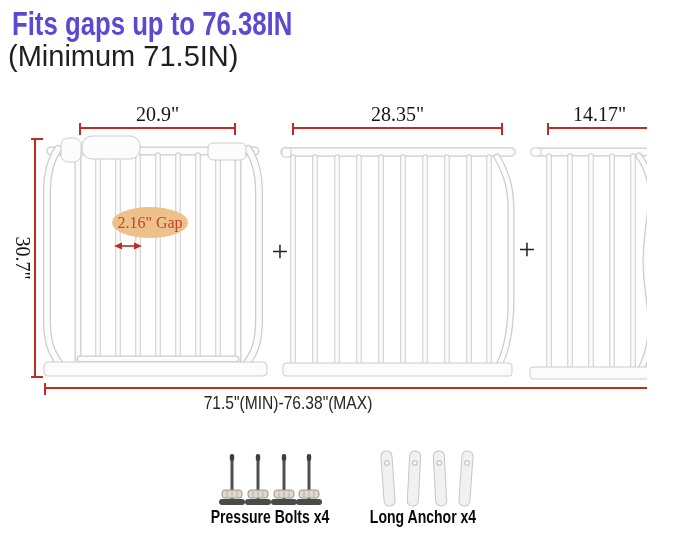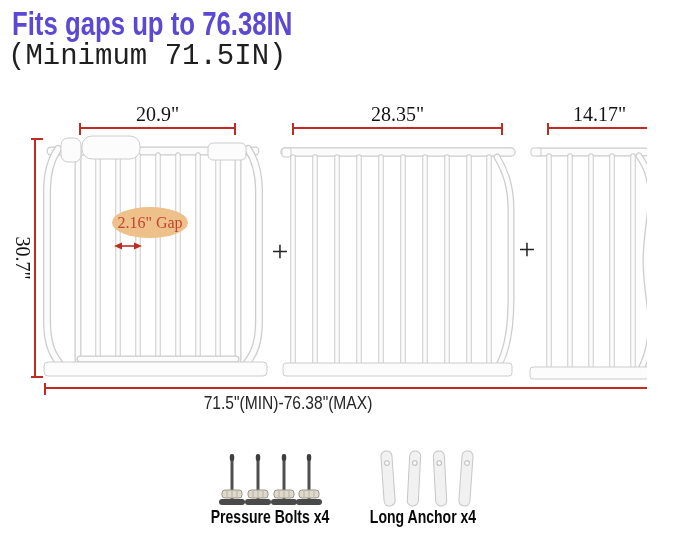--- a/index.html
+++ b/index.html
@@ -4,21 +4,21 @@
 <style>
   html,body{margin:0;padding:0;background:#fff;}
   .canvas{position:relative;width:647px;height:536px;background:#fff;overflow:hidden;
           font-family:"Liberation Sans",sans-serif;color:#1c1c1c;}
 
   
   .title{position:absolute;left:12px;top:5px;font-size:33px;font-weight:bold;
          color:var(--title,#5b49d3);transform:scaleX(.78);transform-origin:left top;
          white-space:nowrap;letter-spacing:0;}
   .subtitle{position:absolute;left:8px;top:40px;font-size:29px;
-            font-family:Liberation Mono, monospace;color:#1f1f1f;white-space:nowrap;text-align:center;}
+            font-family:Liberation Sans, sans-serif;color:#1f1f1f;white-space:nowrap;text-align:center;}
 
   
   .dim{position:absolute;}
   .dim-label{text-align:center;font-family:"Liberation Serif",serif;font-size:20px;
              color:#141414;margin-bottom:1px;white-space:nowrap;}
   .dim-line{position:relative;height:0;border-top:2px solid var(--dimension,#bf2c24);}
   .tick{position:absolute;top:-6px;width:2px;height:12px;background:var(--dimension,#bf2c24);}
   .tick.tl{left:0}.tick.tr{right:0}
 
   

